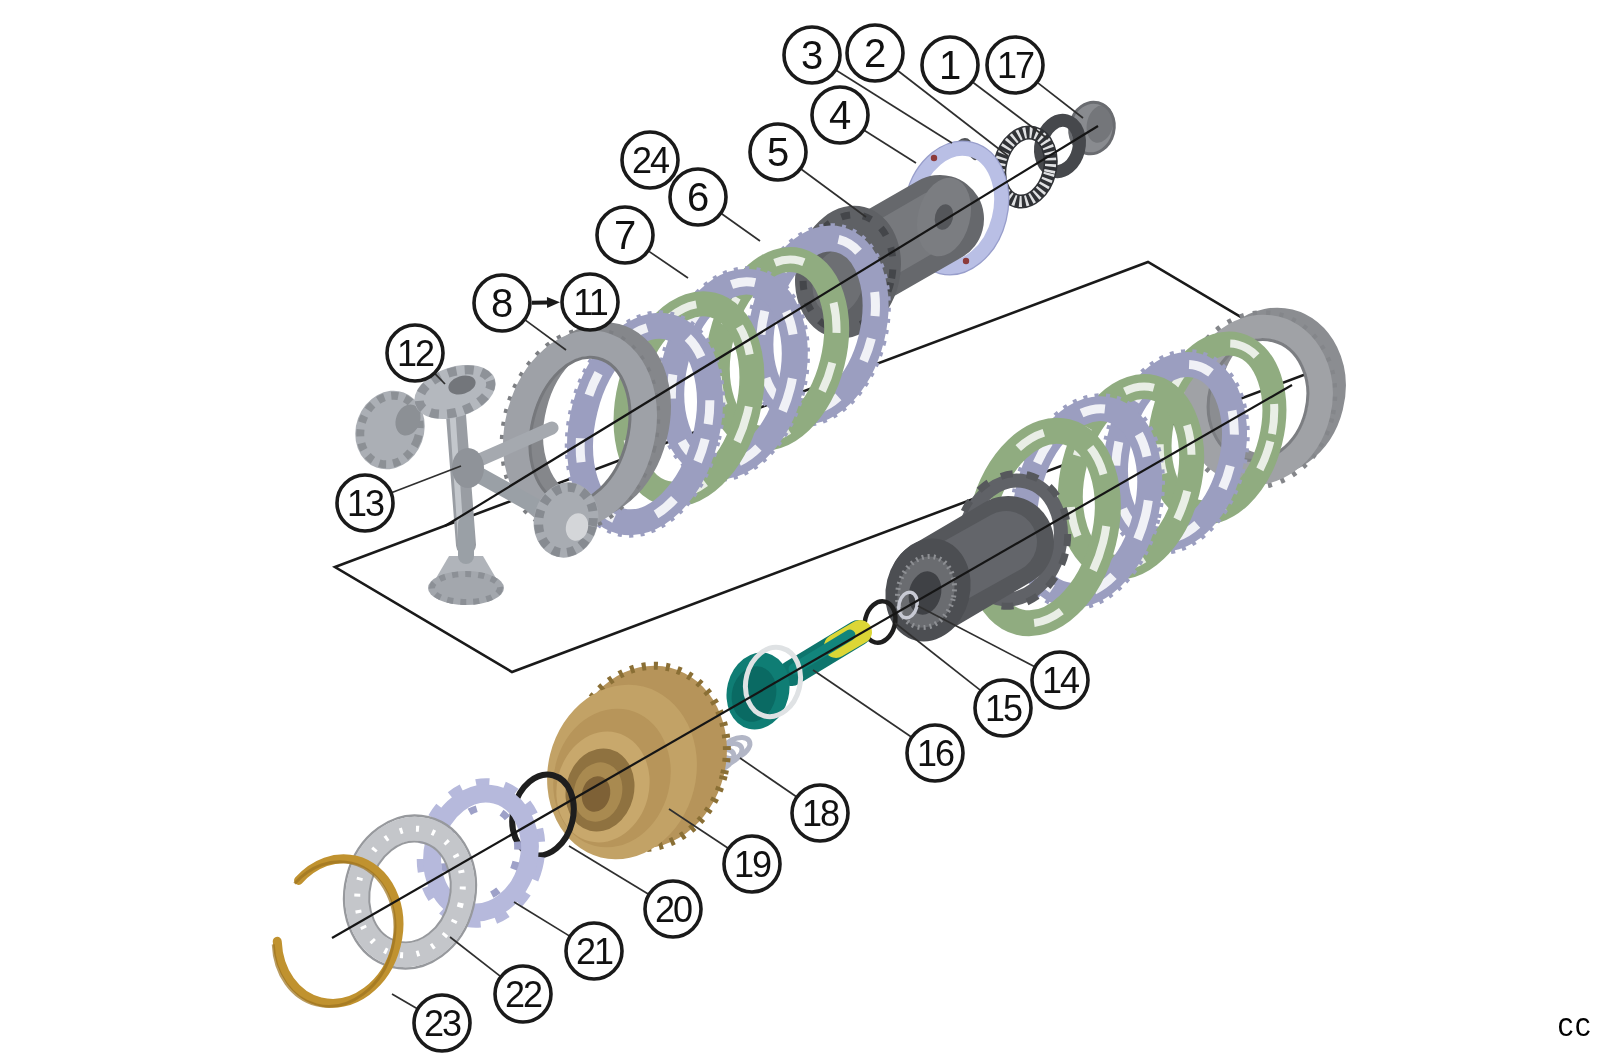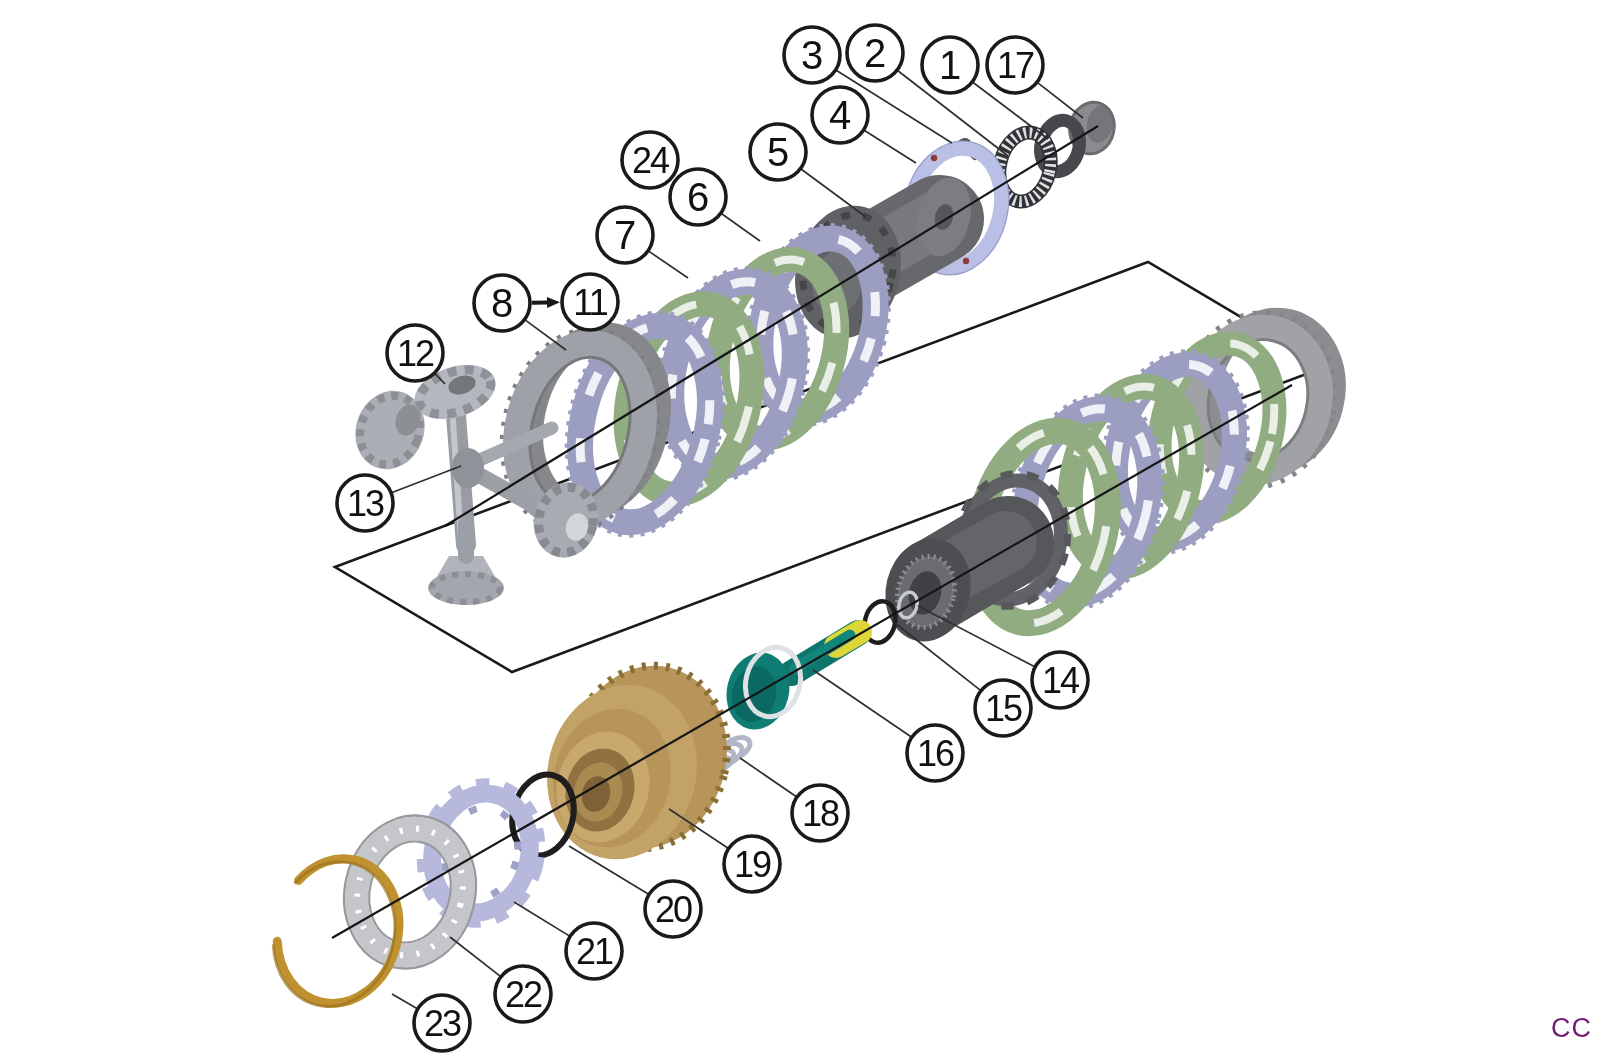--- a/index.html
+++ b/index.html
@@ -1,20 +1,20 @@
 <!DOCTYPE html>
 <html><head>
 <meta charset="utf-8">
 <style>
   html,body{margin:0;padding:0;background:#e9e9e9;}
   .stage{position:relative;width:1600px;height:1054px;background:#ffffff;overflow:hidden;
          font-family:"Liberation Sans", sans-serif;}
   .stage svg{position:absolute;left:0;top:0;}
-  .watermark{position:absolute;right:8px;bottom:10px;font-size:27px;color:#701a75;
-             letter-spacing:1px;font-family:Liberation Sans, sans-serif;margin-top:40px;}
+  .watermark{position:absolute;right:8px;bottom:10px;font-size:27px;color:#000000;
+             letter-spacing:1px;font-family:Liberation Mono, monospace;margin-top:40px;}
   text.callout-num{font-family:"Liberation Sans",sans-serif;fill:#111;}
 </style>
 </head>
 <body>
 
 <div class="stage">
 
   <svg width="1600" height="1054" viewBox="0 0 1600 1054">
 
     <g id="frame-layer">

